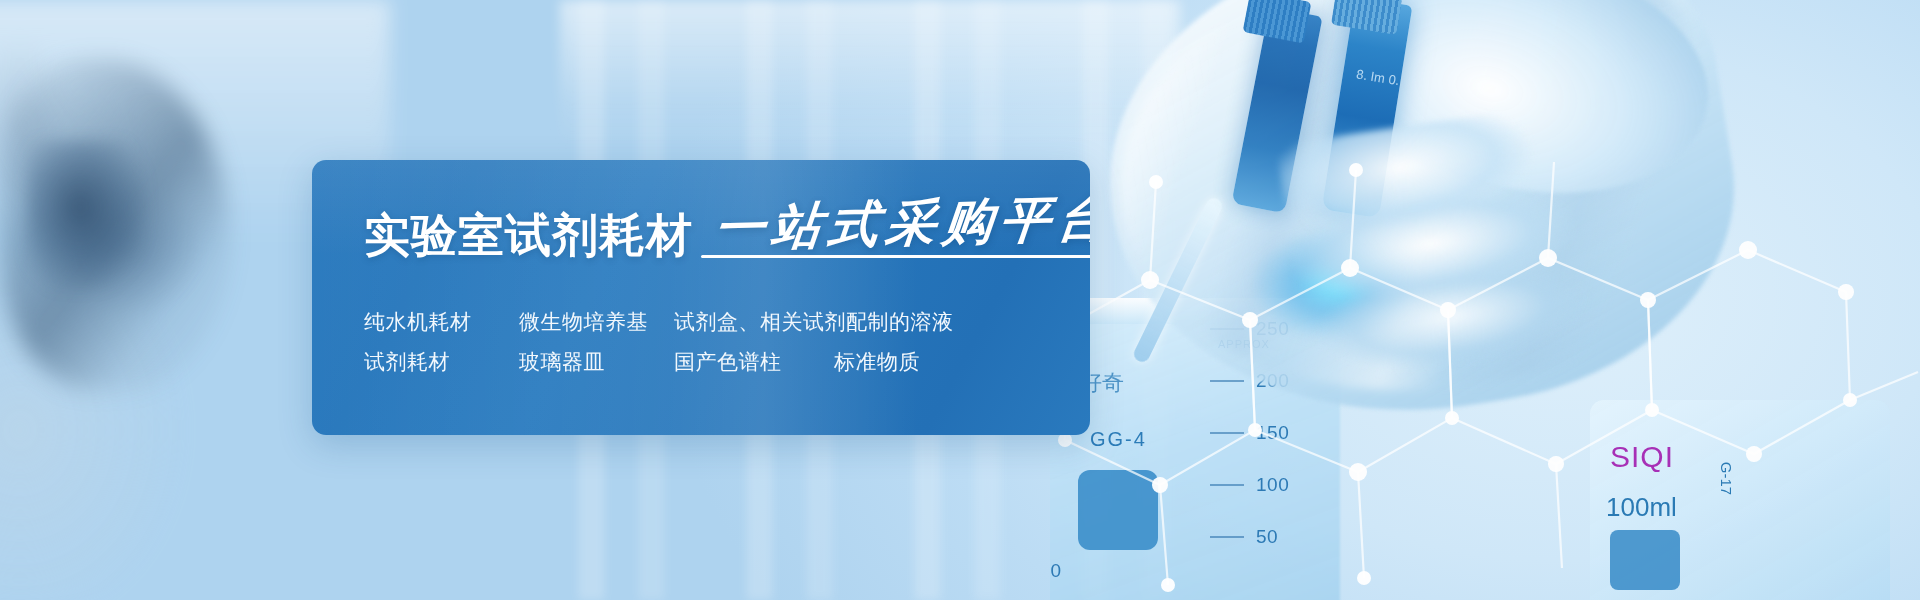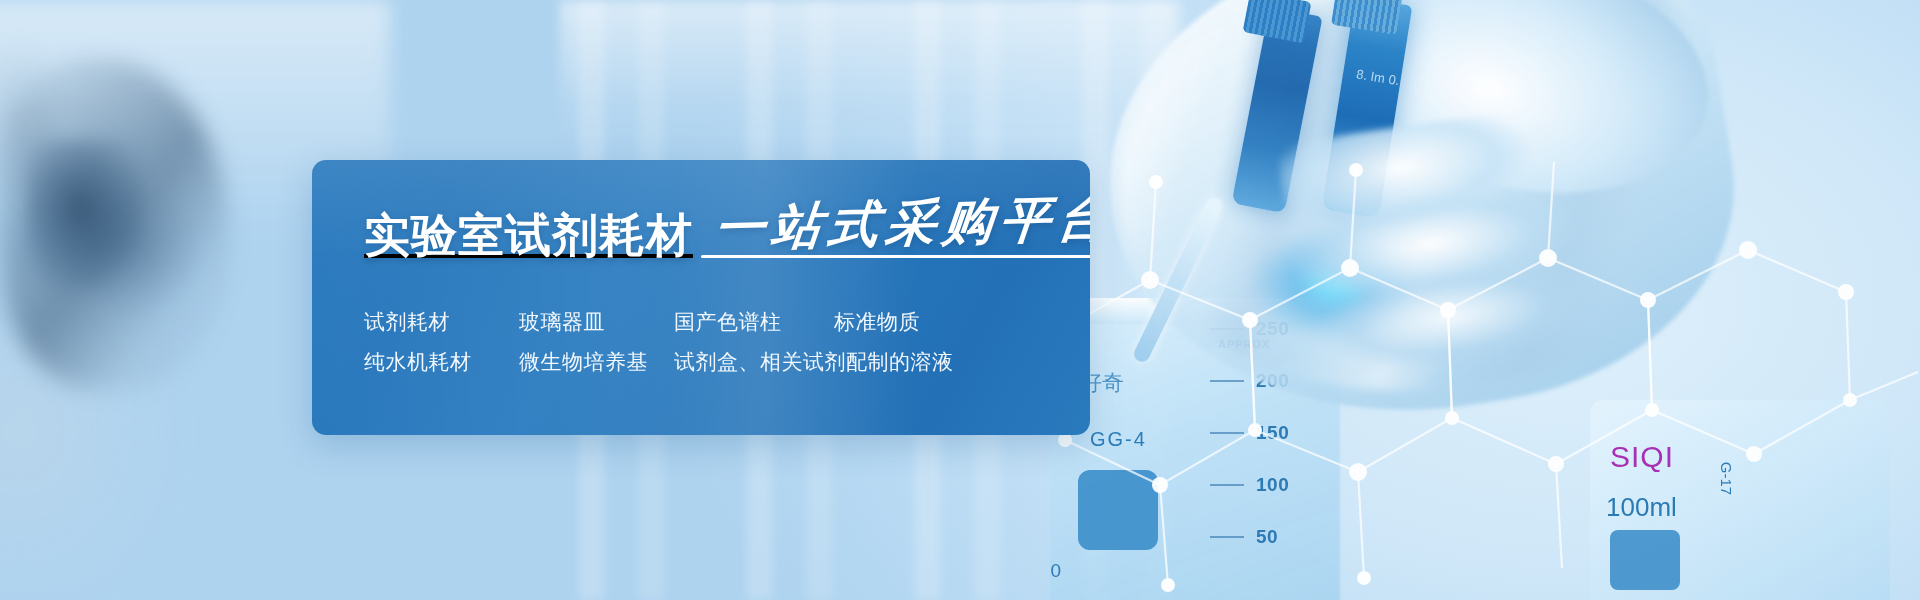--- a/index.html
+++ b/index.html
@@ -145,21 +145,21 @@
     position:absolute; left:-40px; top:300px; width:330px; height:330px;
     background:linear-gradient(160deg, rgba(222,242,253,.85) 0%, rgba(186,223,246,.8) 45%, rgba(160,208,238,.78) 100%);
     border-radius:16px 16px 30px 30px;
     filter:blur(1px);
   }
   .flask-big-rim{
     position:absolute; left:-40px; top:298px; width:330px; height:26px;
     background:linear-gradient(180deg,rgba(255,255,255,.9),rgba(196,228,247,.5));
     border-radius:10px;
   }
-  .grad-scale{ position:absolute; left:160px; top:320px; width:120px; height:260px;font-weight:bold; }
+  .grad-scale{ position:absolute; left:160px; top:320px; width:120px; height:260px; }
   .grad-row{ position:relative; height:52px; }
   .grad-tick{ position:absolute; left:0; top:8px; width:34px; height:2px; background:rgba(35,105,165,.55); }
   .grad-num{
     position:absolute; left:46px; top:-2px; font-size:19px; color:#2d7ab5;
     font-family:"Liberation Sans",sans-serif; letter-spacing:.5px;
   }
   .grad-approx{ position:absolute; left:8px; top:18px; font-size:11px; color:#3d87bd; letter-spacing:1px; }
   .flask-label-gg{
     position:absolute; left:40px; top:428px; font-size:20px; color:#2c7cb8;
     letter-spacing:2px; font-family:"Liberation Sans",sans-serif;
@@ -207,21 +207,21 @@
   }
   .panel:before{
     content:""; position:absolute; inset:0;
     background:
       linear-gradient(90deg, rgba(255,255,255,0) 0%, rgba(255,255,255,.07) 46%, rgba(255,255,255,.12) 58%, rgba(255,255,255,0) 78%),
       linear-gradient(180deg, rgba(255,255,255,.07) 0%, rgba(255,255,255,0) 35%);
     pointer-events:none;
   }
   .panel-inner{ position:relative; padding:38px 0 0 52px; }
 
-  .headline{ display:flex; align-items:flex-end; white-space:nowrap;text-decoration:underline; }
+  .headline{ display:flex; align-items:flex-end; white-space:nowrap; }
   .headline-a{
     font-size:46px; font-weight:bold; color:#ffffff;
     letter-spacing:1px; line-height:1;
     font-family:"DejaVu Sans","Liberation Sans",sans-serif;
     text-shadow:0 2px 6px rgba(10,60,105,.25);
   }
   .headline-b-wrap{ margin-left:22px; position:relative; padding-bottom:10px; }
   .headline-b{
     font-size:50px; font-weight:bold; color:#ffffff;
     font-style:italic; letter-spacing:7px; line-height:1;
@@ -361,30 +361,30 @@
         <span class="headline-a">实验室试剂耗材</span>
         <span class="headline-b-wrap">
           <span class="headline-b">一站式采购平台</span>
           <span class="headline-rule"></span>
         </span>
       </div>
 
       <div class="cats">
 
         <div class="cat-row">
+          <span class="cat-item c1">纯水机耗材</span>
+          <span class="cat-item c2">微生物培养基</span>
+          <span class="cat-item wide">试剂盒、相关试剂配制的溶液</span>
+        </div>
+
+        <div class="cat-row">
           <span class="cat-item c1">试剂耗材</span>
           <span class="cat-item c2">玻璃器皿</span>
           <span class="cat-item c3">国产色谱柱</span>
           <span class="cat-item c4">标准物质</span>
         </div>
 
-        <div class="cat-row">
-          <span class="cat-item c1">纯水机耗材</span>
-          <span class="cat-item c2">微生物培养基</span>
-          <span class="cat-item wide">试剂盒、相关试剂配制的溶液</span>
-        </div>
-
 
       </div>
     </div>
   </div>
 
 </div>
 
 </body></html>

